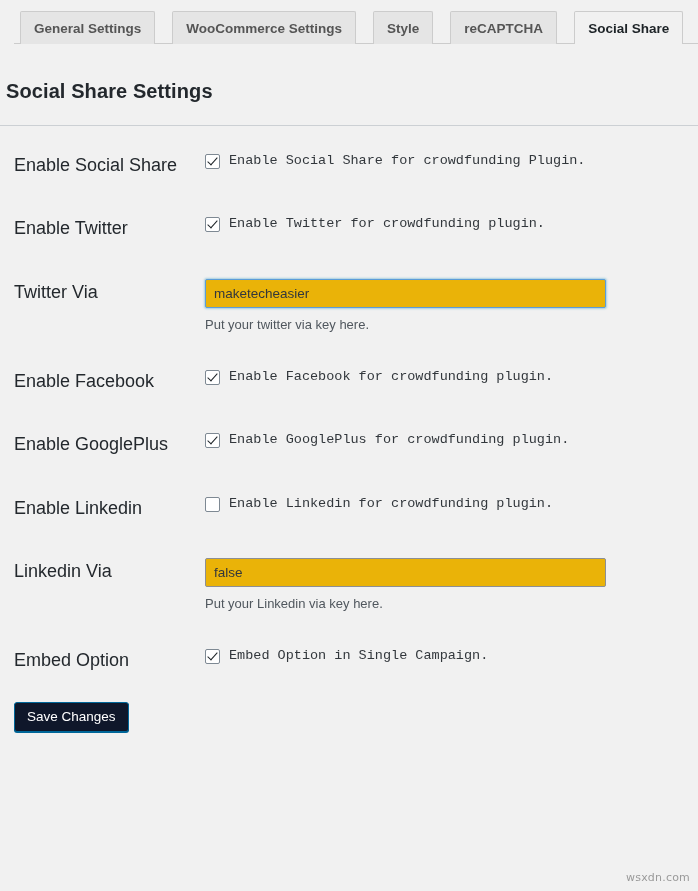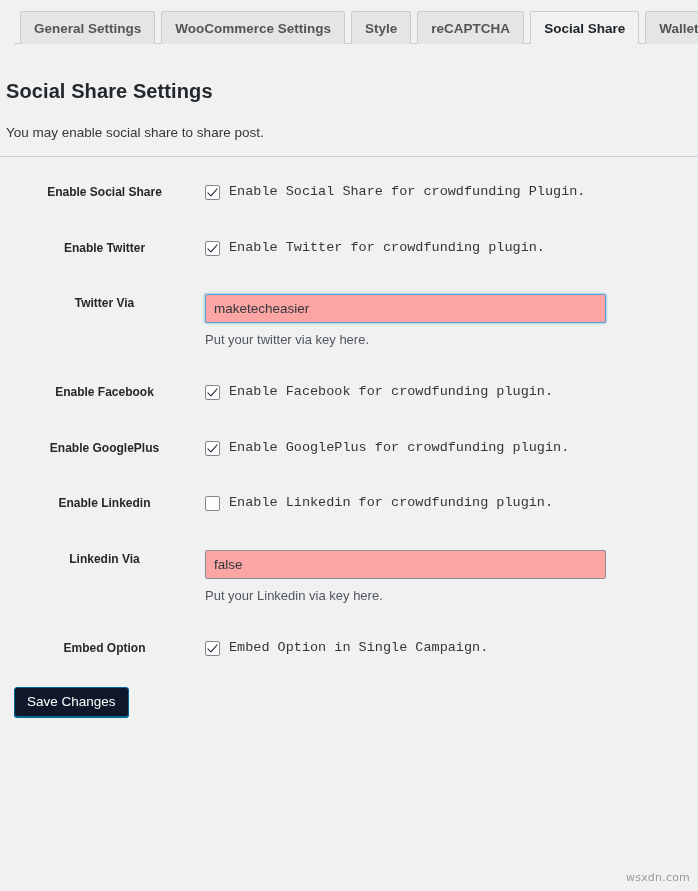--- a/index.html
+++ b/index.html
@@ -17,21 +17,21 @@
   }
 
   
   .tab-bar {
     position: relative;
     height: 44px;
     padding-left: 20px;
     box-sizing: border-box;
     display: flex;
     align-items: flex-end;
-    gap: 6px;
+    gap: 17px;
     background: #f1f1f1;
   }
   .tab-bar::after {
     content: "";
     position: absolute;
     left: 14px;
     right: 0;
     bottom: 0;
     height: 1px;
     background: #ccc;
@@ -95,24 +95,24 @@
   .form-table {
     width: 100%;
     border-collapse: collapse;
     margin-top: 8px;
   }
   .form-table tr {
     vertical-align: top;
   }
   .form-table th {
     width: 205px;
-    text-align: center;
+    text-align: left;
     padding: 20px 10px 20px 14px;
-    font-size: 12px;
-    font-weight: bold;
+    font-size: 18px;
+    font-weight: normal;
     color: #23282d;
     line-height: 1.3;
     box-sizing: border-box;
   }
   .form-table td {
     padding: 18px 10px 18px 0;
     font-size: 13.5px;
     color: #32373c;
     box-sizing: border-box;
   }
@@ -156,21 +156,21 @@
   
   .text-input {
     display: block;
     width: 401px;
     height: 29px;
     box-sizing: border-box;
     padding: 3px 8px;
     font-family: "Liberation Sans", sans-serif;
     font-size: 13.5px;
     color: #32373c;
-    background: #fca5a5;
+    background: #eab308;
     border: 1px solid #8c8f94;
     border-radius: 2px;
     outline: none;
   }
   .text-input.focused {
     border-color: #5b9dd9;
     box-shadow: 0 0 2px 1px rgba(30,140,190,0.35);
   }
   .field-desc {
     margin-top: 9px;
@@ -215,21 +215,20 @@
     <div class="tab">General Settings</div>
     <div class="tab">WooCommerce Settings</div>
     <div class="tab">Style</div>
     <div class="tab">reCAPTCHA</div>
     <div class="tab active">Social Share</div>
     <div class="tab">Wallet</div>
   </div>
 
 <div class="page-head">
   <h1 class="page-title">Social Share Settings</h1>
-  <p class="page-desc">You may enable social share to share post.</p>
 </div>
 <hr class="divider">
 
 <table class="form-table">
   <tbody>
       <tr>
         <th>Enable Social Share</th>
         <td>
           <label class="cb-row">
             <span class="checkbox checked"></span>

